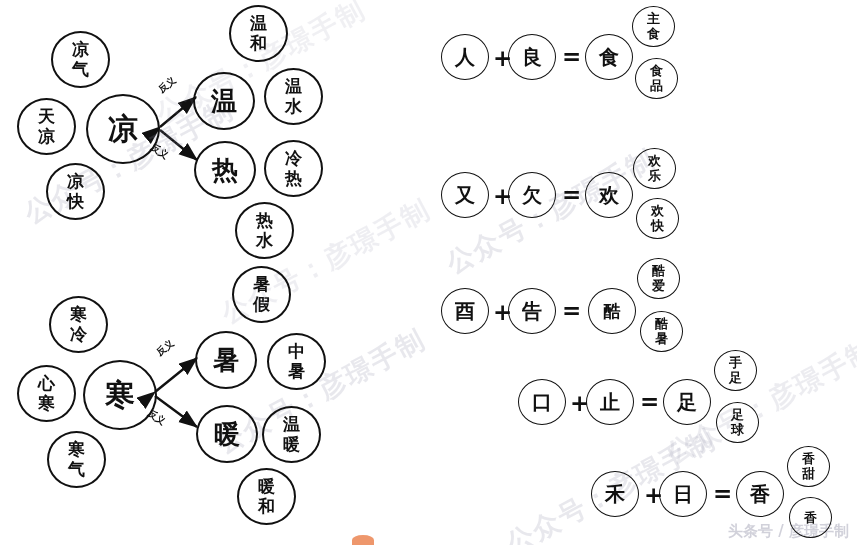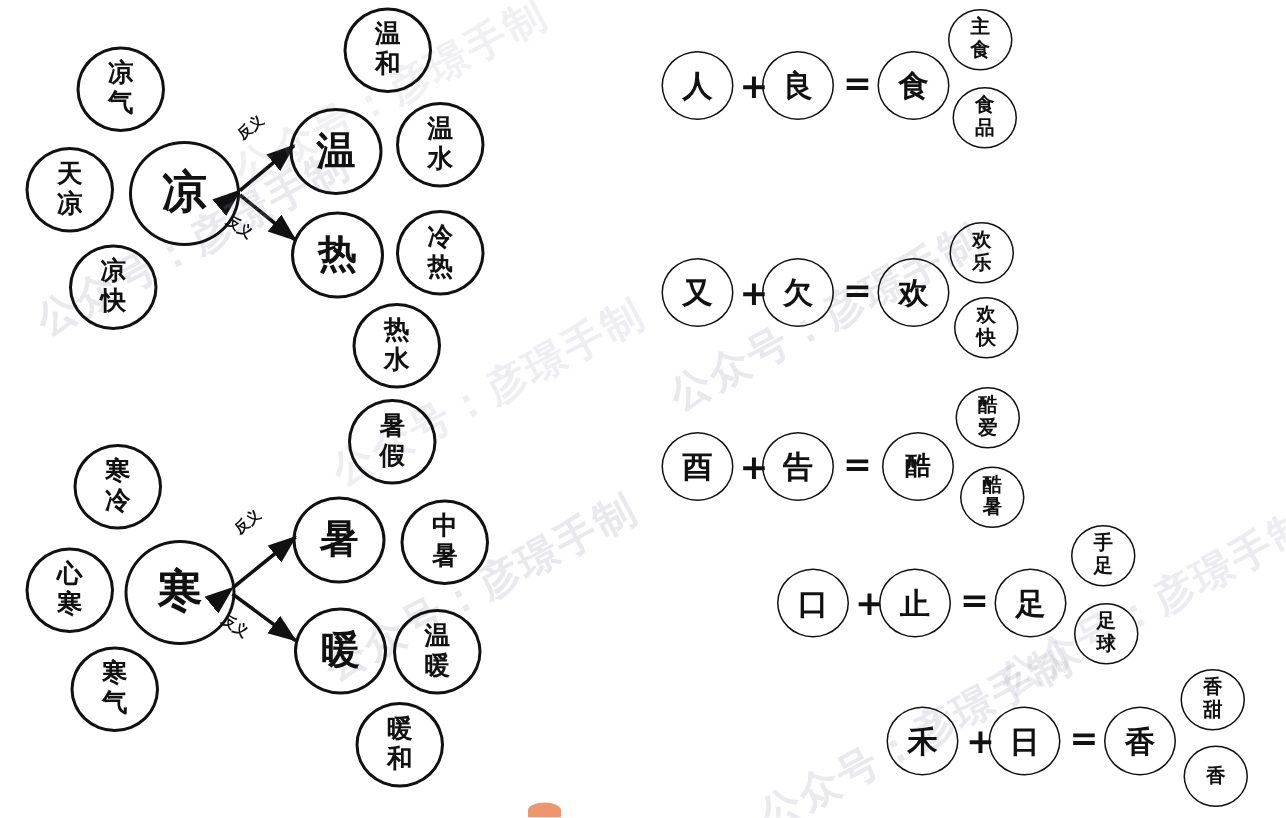--- a/index.html
+++ b/index.html
@@ -131,20 +131,21 @@
     <line x1="155" y1="396" x2="197" y2="427" stroke="#111" stroke-width="2.4" marker-end="url(#ah)"></line>
   </svg>
 
   <div class="wm wm-diag" style="left:18px;top:200px;">公众号：彦璟手制</div>
   <div class="wm wm-diag" style="left:210px;top:430px;">公众号：彦璟手制</div>
   <div class="wm wm-diag" style="left:440px;top:250px;">公众号：彦璟手制</div>
   <div class="wm wm-diag" style="left:500px;top:530px;">公众号：彦璟手制</div>
   <div class="wm wm-diag" style="left:150px;top:100px;opacity:.13;">公众号：彦璟手制</div>
   <div class="wm wm-diag" style="left:215px;top:300px;opacity:.14;">公众号：彦璟手制</div>
   <div class="wm wm-diag" style="left:660px;top:440px;opacity:.16;">公众号：彦璟手制</div>
+  <div class="wm-foot">头条号 / 彦璟手制</div>
   <div class="orange-mark"></div>
 
   <div class="bub sat" style="left:51px;top:31px;">
     <span class="txt">
         <span>凉</span>
         <span>气</span>
       </span>
   </div>
   <div class="bub sat" style="left:17px;top:98px;">
     <span class="txt">

